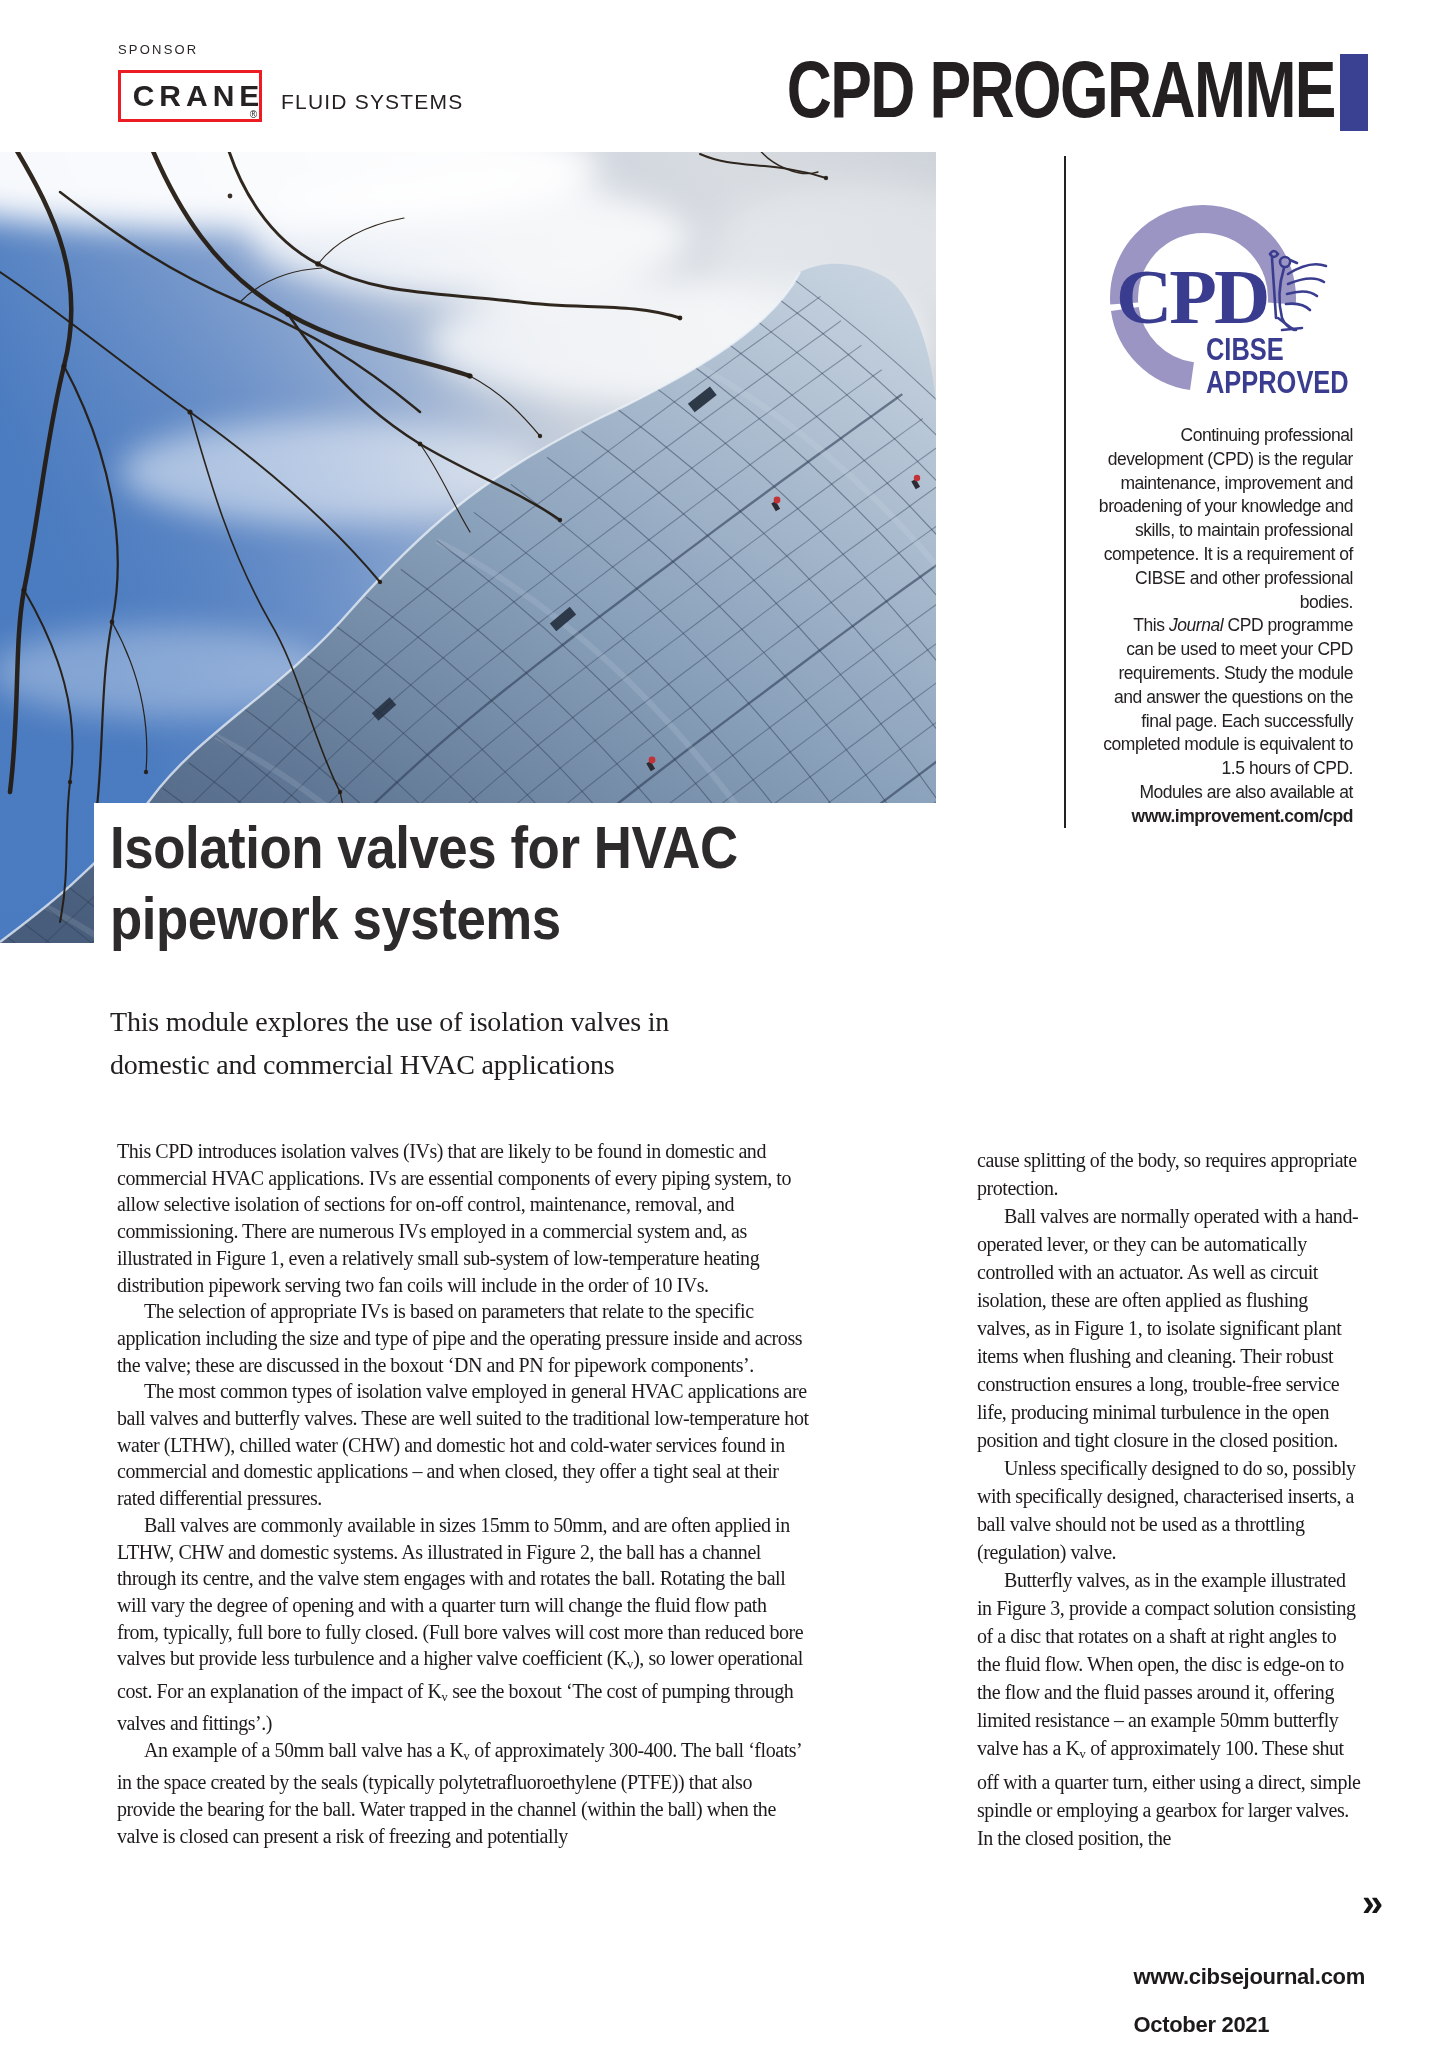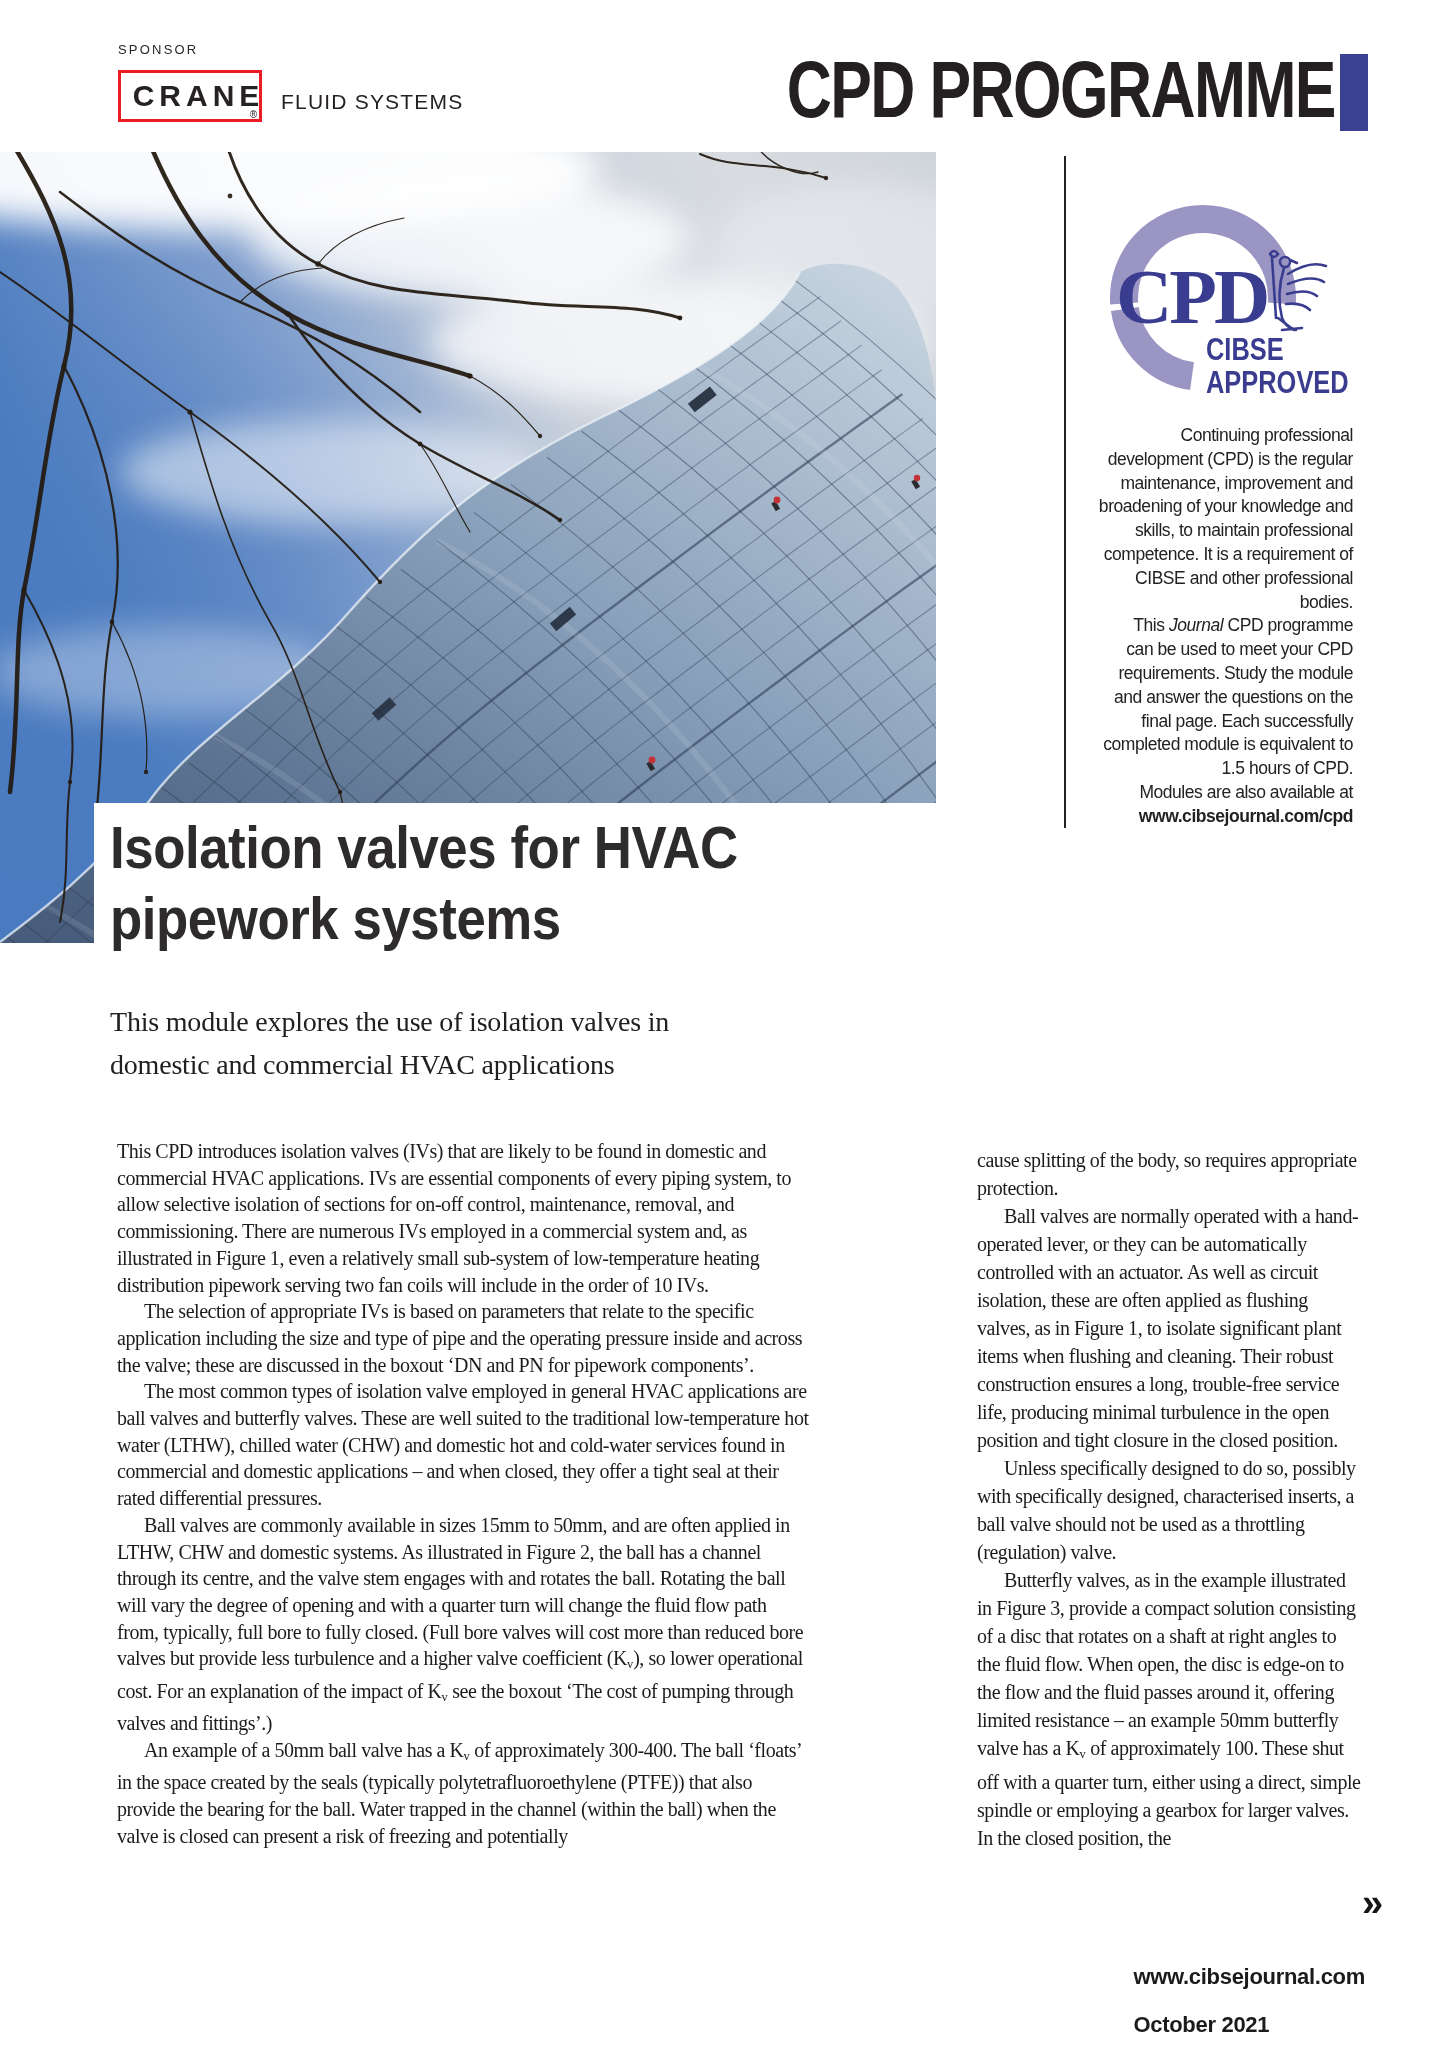--- a/index.html
+++ b/index.html
@@ -294,21 +294,21 @@
         <path d="M20,70 l16,12"></path>
         <path d="M24,82 l20,-2"></path>
       </g>
     </svg>
     <div class="badge-cibse">CIBSE</div>
     <div class="badge-approved">APPROVED</div>
   </div>
   <div class="sidebar-text">
       <p><span>Continuing professional development (CPD) is the regular maintenance, improvement and broadening of your knowledge and skills, to maintain professional competence. It is a requirement of CIBSE and other professional bodies.</span></p>
       <p><span>This </span><em>Journal</em><span> CPD programme can be used to meet your CPD requirements. Study the module and answer the questions on the final page. Each successfully completed module is equivalent to 1.5 hours of CPD.</span></p>
-      <p><span>Modules are also available at </span><strong>www.cibsejournal.com/cpd</strong></p>
+      <p><span>Modules are also available at </span><strong>www.improvement.com/cpd</strong></p>
     </div>
 
   <div class="article-col col-left">
       <p><span>This CPD introduces isolation valves (IVs) that are likely to be found in domestic and commercial HVAC applications. IVs are essential components of every piping system, to allow selective isolation of sections for on-off control, maintenance, removal, and commissioning. There are numerous IVs employed in a commercial system and, as illustrated in Figure 1, even a relatively small sub-system of low-temperature heating distribution pipework serving two fan coils will include in the order of 10 IVs.</span></p>
       <p><span>The selection of appropriate IVs is based on parameters that relate to the specific application including the size and type of pipe and the operating pressure inside and across the valve; these are discussed in the boxout ‘DN and PN for pipework components’.</span></p>
       <p><span>The most common types of isolation valve employed in general HVAC applications are ball valves and butterfly valves. These are well suited to the traditional low-temperature hot water (LTHW), chilled water (CHW) and domestic hot and cold-water services found in commercial and domestic applications – and when closed, they offer a tight seal at their rated differential pressures.</span></p>
       <p><span>Ball valves are commonly available in sizes 15mm to 50mm, and are often applied in LTHW, CHW and domestic systems. As illustrated in Figure 2, the ball has a channel through its centre, and the valve stem engages with and rotates the ball. Rotating the ball will vary the degree of opening and with a quarter turn will change the fluid flow path from, typically, full bore to fully closed. (Full bore valves will cost more than reduced bore valves but provide less turbulence and a higher valve coefficient (K</span><sub>v</sub><span>), so lower operational cost. For an explanation of the impact of K</span><sub>v</sub><span> see the boxout ‘The cost of pumping through valves and fittings’.)</span></p>
       <p><span>An example of a 50mm ball valve has a K</span><sub>v</sub><span> of approximately 300-400. The ball ‘floats’ in the space created by the seals (typically polytetrafluoroethylene (PTFE)) that also provide the bearing for the ball. Water trapped in the channel (within the ball) when the valve is closed can present a risk of freezing and potentially</span></p>
     </div>
   <div class="article-col col-right">

